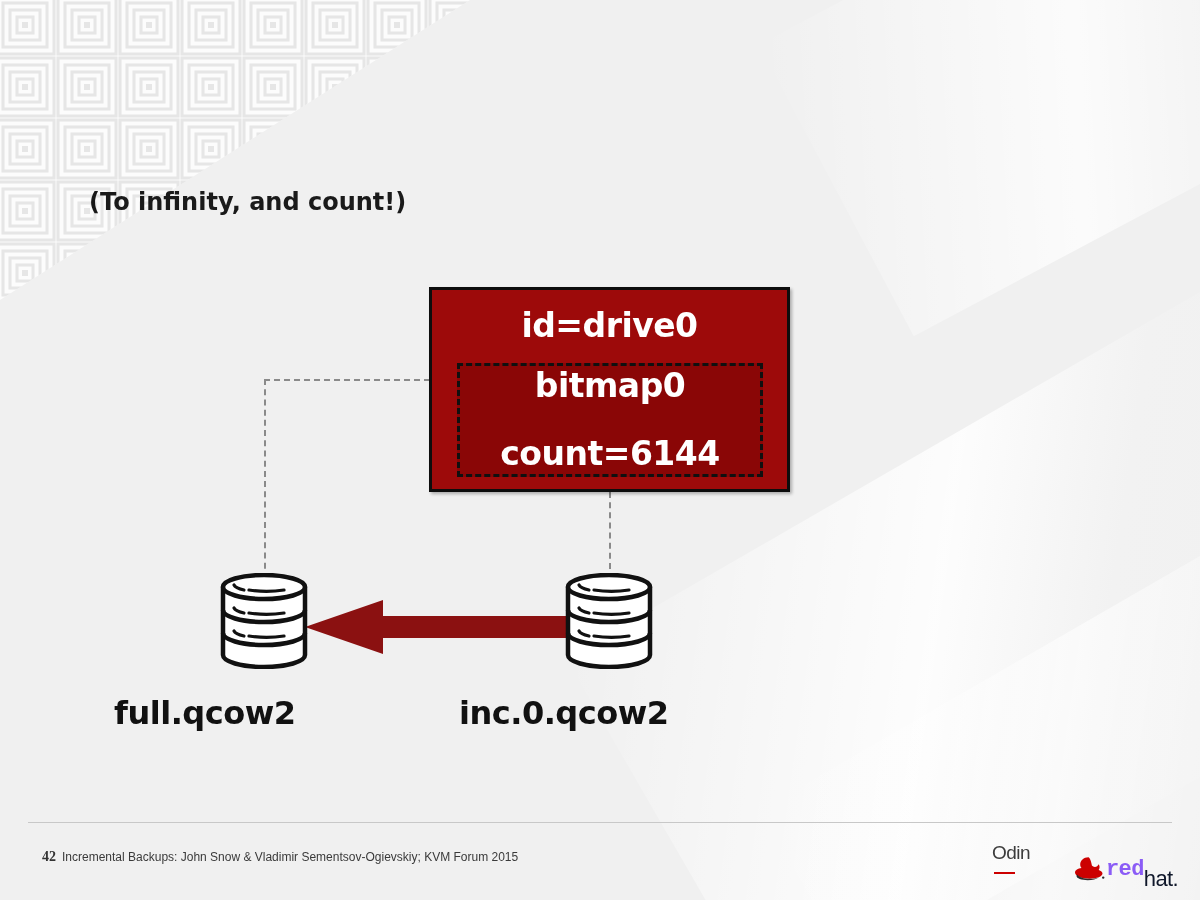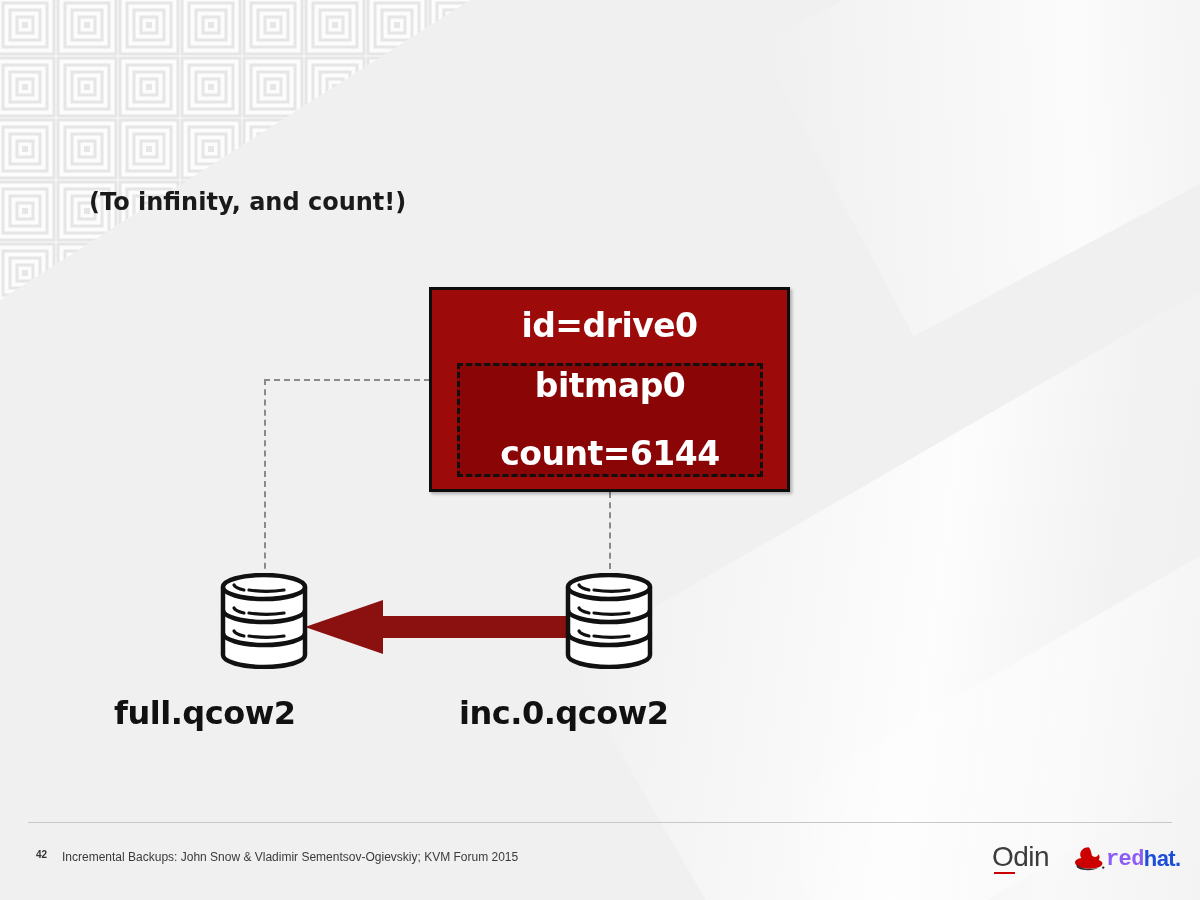--- a/index.html
+++ b/index.html
@@ -191,39 +191,40 @@
   .footer-rule {
     position: absolute;
     left: 28px;
     top: 822px;
     width: 1144px;
     height: 1px;
     background: #c8c8c8;
   }
   .footer-page {
     position: absolute;
-    left: 36px;
+    left: 42px;
     top: 849px;
-    font-size: 10px;
+    font-size: 14px;
     font-weight: bold;
     color: #333333;
+    font-family: Liberation Serif, serif;
   }
   .footer-text {
     position: absolute;
     left: 62px;
     top: 850px;
     font-size: 12px;
     color: #3a3a3a;
     white-space: nowrap;
   }
   .logo-odin {
     position: absolute;
     left: 992px;
     top: 843px;
-    font-size: 28px;
+    font-size: 19px;
     color: #3c3c3c;
     font-family: "Liberation Sans", sans-serif;
     letter-spacing: -0.5px;
     line-height: 1;
   }
   .odin-underline {
     position: absolute;
     left: 994px;
     top: 872px;
     width: 21px;
@@ -237,21 +238,21 @@
     display: flex;
     align-items: center;
   }
   .rh-word {
     font-size: 22px;
     font-weight: bold;
     letter-spacing: -0.6px;
     font-family: "Liberation Sans", sans-serif;
   }
   .rh-red { color: #8b5cf6; font-family: Liberation Mono, monospace; }
-  .rh-gray { color: #1d4ed8; font-weight: bold; }
+  .rh-gray { color: #0f172a; font-weight: normal; margin-top: 20px; }
 </style>
 </head>
 <body>
 
 <div class="slide">
 
   <div class="corner-deco">
     <svg class="pattern" viewBox="0 0 500 330" xmlns="http://www.w3.org/2000/svg">
       <defs>
         <pattern id="sq" width="62" height="62" patternUnits="userSpaceOnUse">

